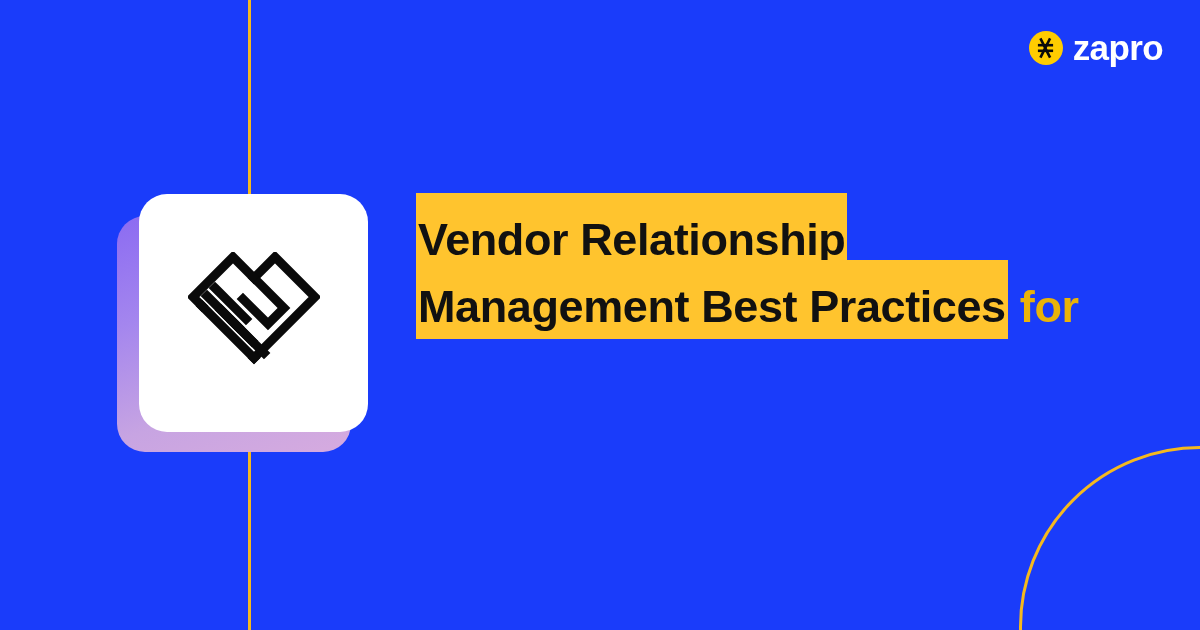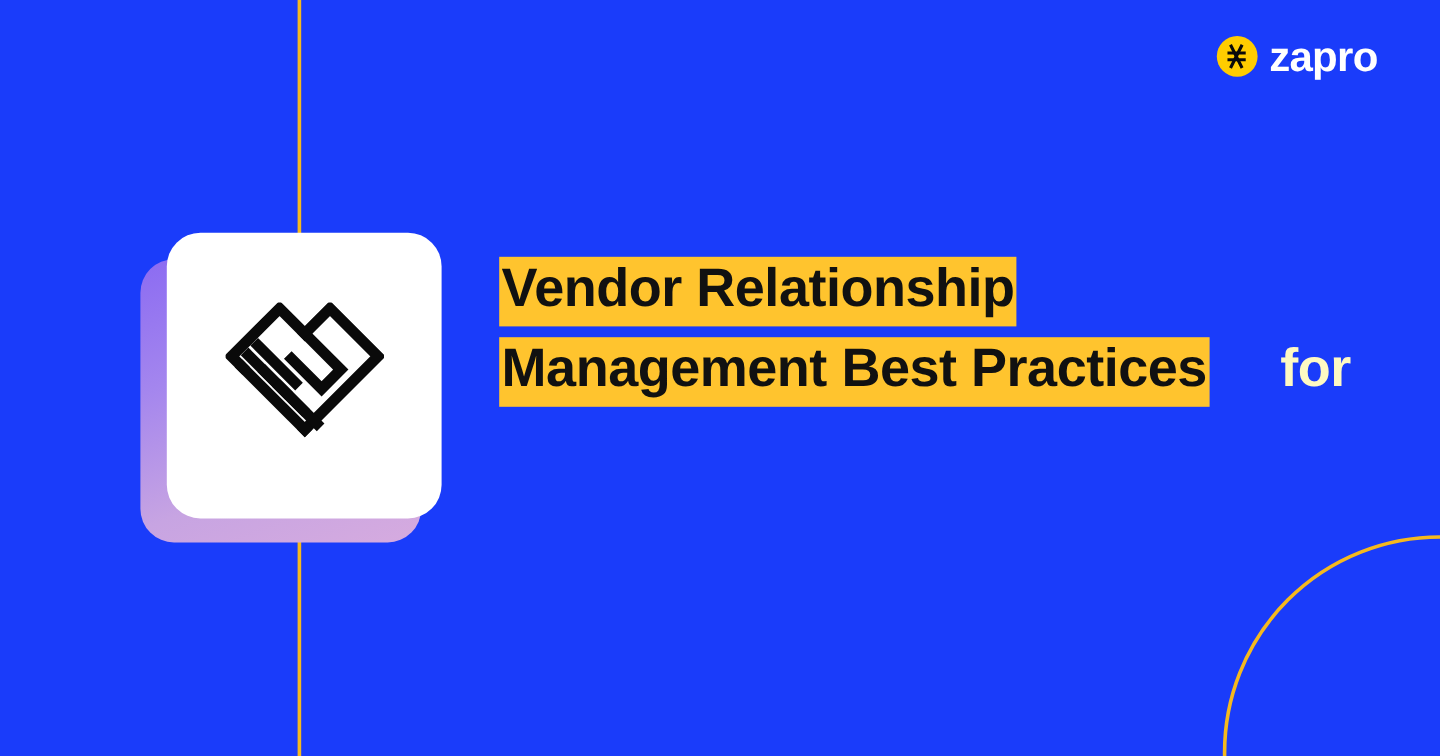--- a/index.html
+++ b/index.html
@@ -36,24 +36,24 @@
     width: 362px;
     height: 362px;
     border-radius: 50%;
     border: 3px solid #F5B91E;
     background: transparent;
   }
 
   
   .brand {
     position: absolute;
-    right: 52px;
+    right: 37px;
     top: 30px;
     display: flex;
-    align-items: flex-start;
+    align-items: flex-end;
     gap: 10px;
   }
   .brand-mark {
     width: 34px;
     height: 34px;
     border-radius: 50%;
     background: #FFCC00;
     display: flex;
     align-items: center;
     justify-content: center;
@@ -111,25 +111,25 @@
     font-size: 45px;
     font-weight: 700;
     line-height: 1.48;
     letter-spacing: -0.4px;
     color: #FFFFFF;
     white-space: nowrap;
   }
   .hl-mark {
     background: #FFC42E;
     color: #111111;
-    padding: 0 2px 7px 2px;
+    padding: 21px 2px 7px 2px;
     box-decoration-break: clone;
     -webkit-box-decoration-break: clone;
   }
-  .hl-plain { color: #fef9c3; padding-left: 47px; }
+  .hl-plain { color: #eab308; }
 </style>
 </head>
 <body>
 
 <div id="banner">
 
   <div class="vline"></div>
 
   <div class="arc"></div>
 

